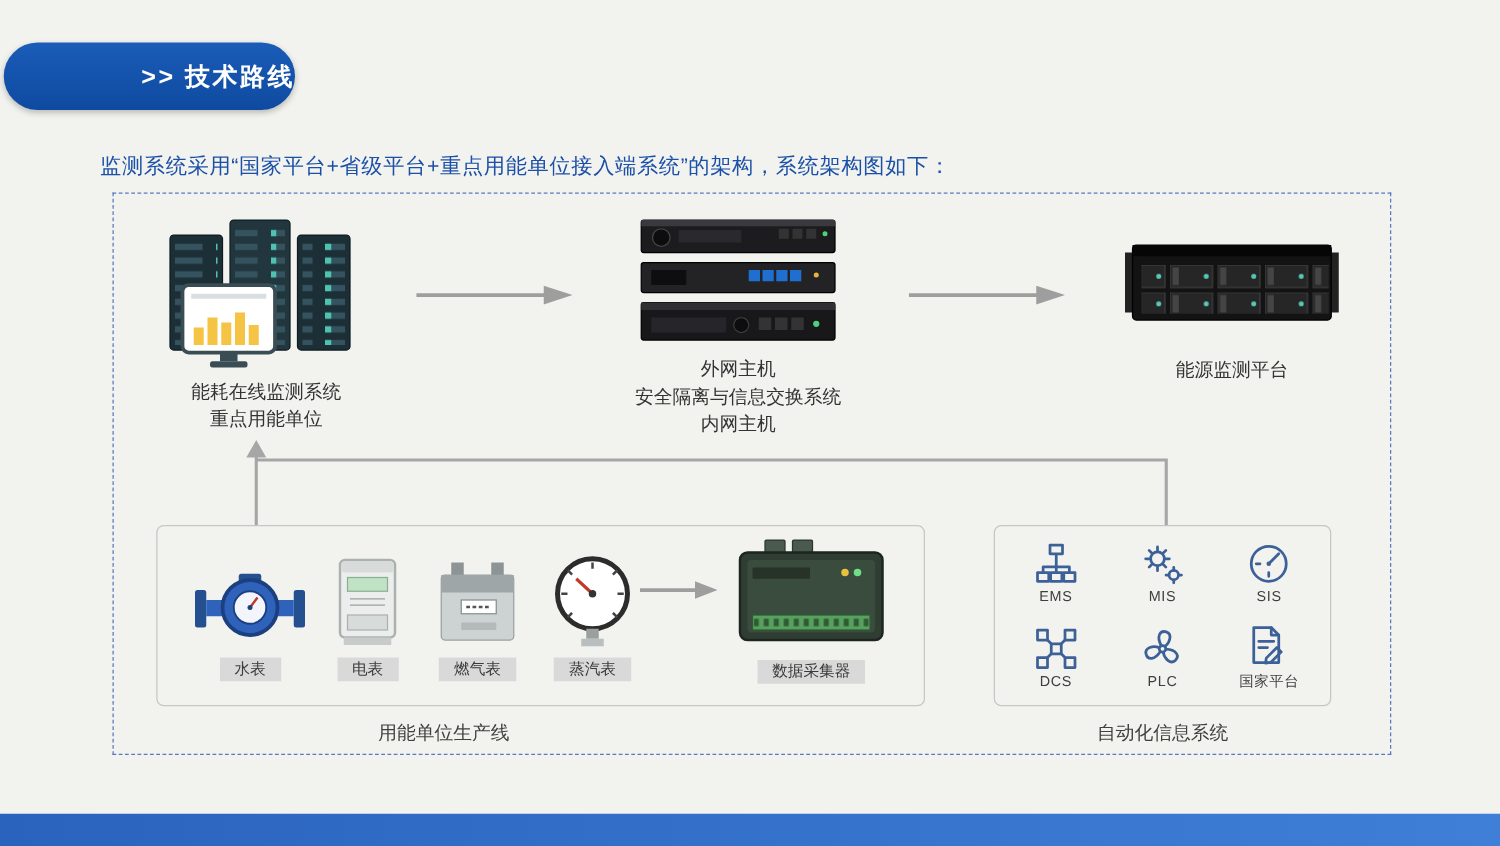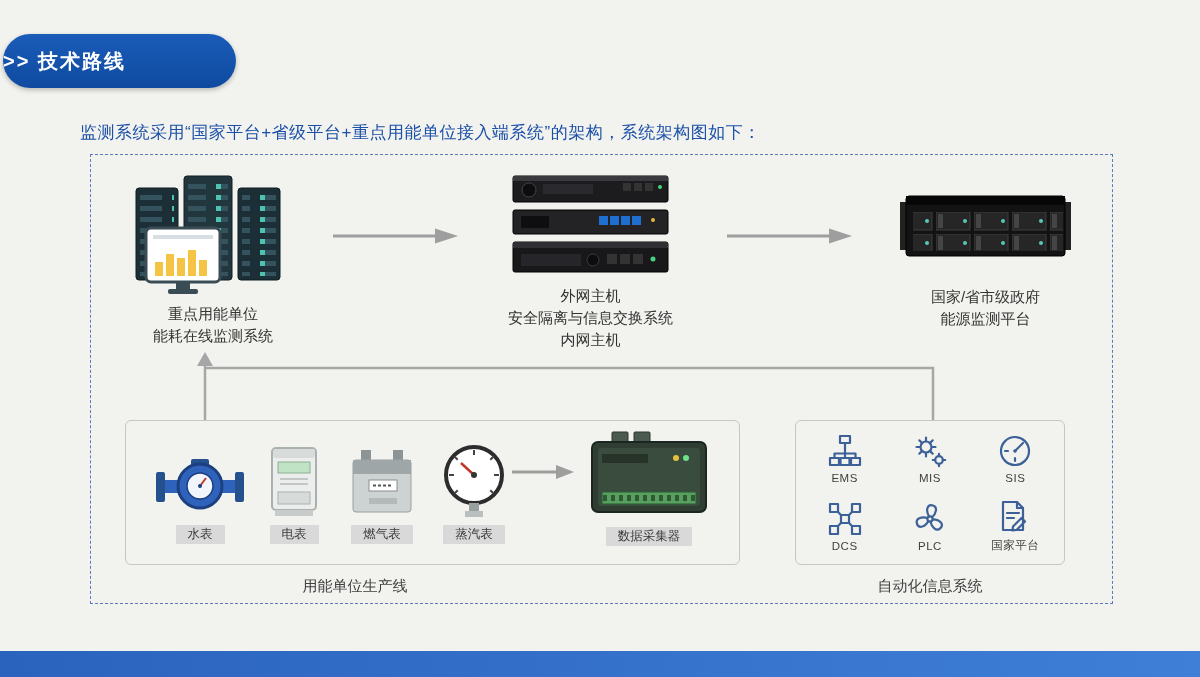--- a/index.html
+++ b/index.html
@@ -1,21 +1,21 @@
 <!DOCTYPE html>
 <html><head>
 <meta charset="utf-8">
 <style>
   *{margin:0;padding:0;box-sizing:border-box}
   html,body{background:#e8e8e6}
   .slide{position:relative;width:1200px;height:677px;background:#f2f2ee;overflow:hidden;
          font-family:"Liberation Sans","DejaVu Sans",sans-serif;color:#333}
   .banner{position:absolute;left:3px;top:34px;width:233px;height:54px;
           background:linear-gradient(180deg,#1a5cb8,#0f4aa0);border-radius:28px;
-          display:flex;align-items:center;justify-content:flex-start;color:#fff;
+          display:flex;align-items:center;justify-content:flex-end;color:#fff;
           font-size:20px;font-weight:700;letter-spacing:2px;box-shadow:0 2px 5px rgba(0,0,0,.25)}
   .heading{position:absolute;left:80px;top:121px;font-size:17px;font-weight:400;color:#1b50a8;letter-spacing:.5px}
   .diagram{position:absolute;left:90px;top:154px;width:1023px;height:450px;border:1px dashed #5b79c0}
   .abs{position:absolute}
   .n1-icon{left:128px;top:170px}
   .n2-icon{left:503px;top:172px}
   .n3-icon{left:898px;top:190px}
   .node-label{position:absolute;text-align:center;font-size:15px;color:#333;line-height:22px}
   .n1-label{left:108px;top:303px;width:210px}
   .n2-label{left:478px;top:285px;width:225px}
@@ -73,22 +73,22 @@
     <rect x="25" y="65" width="60" height="4" fill="#d8dee1"></rect>
     <rect x="27" y="92" width="8" height="14" fill="#f6c445"></rect>
     <rect x="38" y="84" width="8" height="22" fill="#f6c445"></rect>
     <rect x="49" y="88" width="8" height="18" fill="#f6c445"></rect>
     <rect x="60" y="80" width="8" height="26" fill="#f6c445"></rect>
     <rect x="71" y="90" width="8" height="16" fill="#f6c445"></rect>
     <rect x="48" y="112" width="14" height="7" fill="#3a4d55"></rect>
     <rect x="40" y="119" width="30" height="5" rx="2" fill="#3a4d55"></rect>
   </svg>
   <div class="node-label n1-label">
+    <div>能耗在线监测系统</div>
     <div>重点用能单位</div>
-    <div>能耗在线监测系统</div>
   </div>
 
   <svg class="abs arrow1" width="125" height="18" viewBox="0 0 125 18">
     <line x1="0" y1="9" x2="104" y2="9" stroke="#9e9e9e" stroke-width="3"></line>
     <polygon points="125,9 102,1.5 102,16.5" fill="#9e9e9e"></polygon>
   </svg>
 
   <svg class="abs n2-icon" width="175" height="112" viewBox="0 0 175 112">
     <rect x="10" y="4" width="155" height="26" rx="2" fill="#1c1c1e" stroke="#000"></rect>
     <rect x="10" y="4" width="155" height="5" fill="#3a3a3e"></rect>
@@ -133,21 +133,20 @@
         <circle cx="29" cy="9" r="2" fill="#57c7b8"></circle>
       </pattern>
     </defs>
     <rect x="2" y="12" width="7" height="48" fill="#222"></rect>
     <rect x="166" y="12" width="7" height="48" fill="#222"></rect>
     <rect x="8" y="6" width="159" height="60" rx="3" fill="#131313" stroke="#000"></rect>
     <rect x="8" y="6" width="159" height="9" fill="#060606"></rect>
     <rect x="15" y="19" width="150" height="42" fill="url(#bays)"></rect>
   </svg>
   <div class="node-label n3-label">
-    <div>国家/省市级政府</div>
     <div>能源监测平台</div>
   </div>
 
   <svg class="abs connector" width="760" height="72" viewBox="0 0 760 72">
     <path d="M15 70 V14" stroke="#a6a6a6" stroke-width="2.5" fill="none"></path>
     <polygon points="15,2 7,16 23,16" fill="#a6a6a6"></polygon>
     <path d="M15 18 H743 V70" stroke="#a6a6a6" stroke-width="2.5" fill="none"></path>
   </svg>
 
   <div class="prod-box"></div>

